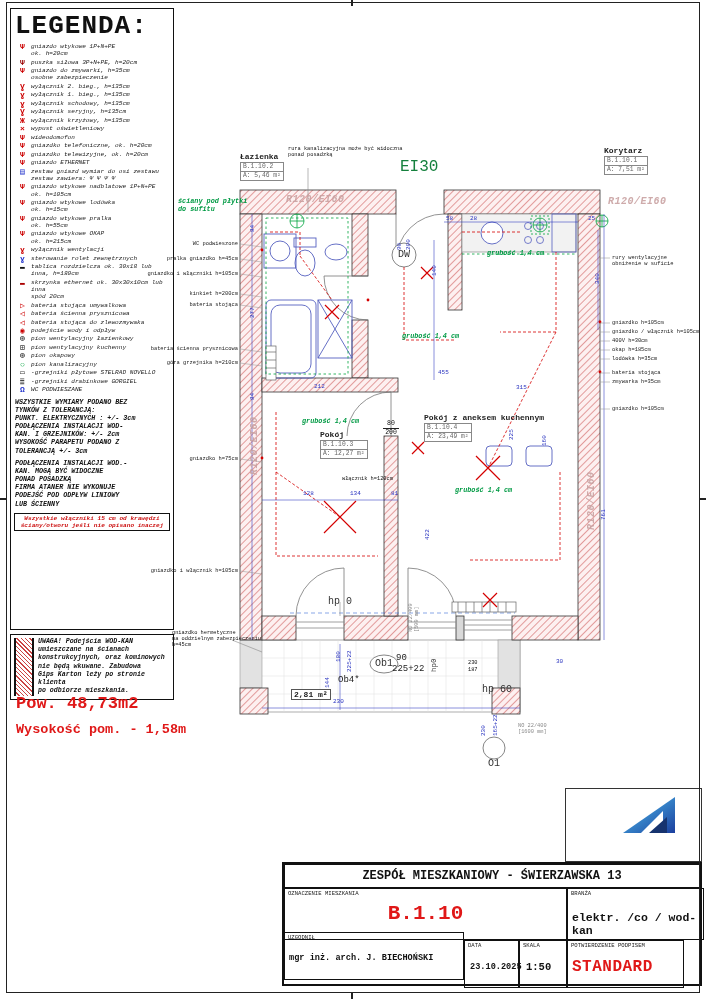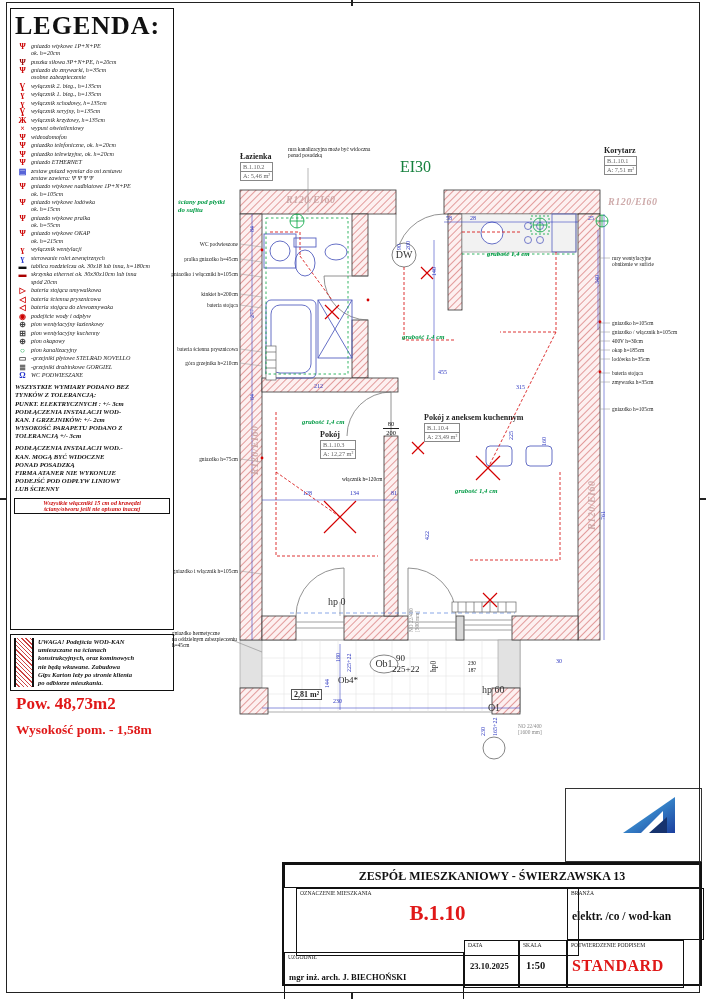--- a/index.html
+++ b/index.html
@@ -1,17 +1,17 @@
 <!DOCTYPE html>
 <html><head>
 <meta charset="utf-8">
 <style>
   html,body{margin:0;padding:0;background:#888;}
   .page{position:relative;width:706px;height:999px;background:#fff;overflow:hidden;
-        font-family:Liberation Serif, serif;color:#111;}
+        font-family:Liberation Mono, monospace;color:#111;}
   .frame{position:absolute;left:6px;top:2px;width:692px;height:989px;border:1.5px solid #222;pointer-events:none;}
   .tick{position:absolute;background:#222;}
 
   
   .legend{position:absolute;left:10px;top:8px;width:164px;height:622px;border:1.5px solid #111;
           padding:2px 3px;box-sizing:border-box;background:#fff;}
   .legend-title{font-size:26px;font-weight:bold;letter-spacing:1px;margin:0 0 2px 1px;}
   .lg-item{display:flex;align-items:flex-start;margin:1.3px 0;}
   .lg-sym{flex:0 0 17px;text-align:center;font-size:8px;line-height:7px;color:#cc0000;font-weight:bold;}
   .lg-txt{font-size:6.1px;line-height:1.18;font-style:italic;white-space:pre-line;color:#222;}
@@ -53,25 +53,25 @@
 
   
   .logo-box{position:absolute;left:565px;top:788px;width:137px;height:74px;border:1px solid #333;box-sizing:border-box;}
   .logo-box svg{position:absolute;right:6px;bottom:4px;}
   .logo-text{fill:#15307c;font-family:"Liberation Sans",sans-serif;font-weight:bold;font-size:17px;letter-spacing:1px;}
   .tblock{position:absolute;left:282px;top:862px;width:420px;height:124px;border:2px solid #111;box-sizing:border-box;background:#fff;}
   .tb-cell{position:absolute;box-sizing:border-box;border:0.8px solid #111;}
   .tb-label{font-size:5.6px;color:#222;padding:1px 0 0 3px;}
   .tb-row1{left:0;top:0;width:100%;height:24px;display:flex;align-items:center;justify-content:center;
            font-size:12px;font-weight:bold;}
-  .tb-cellA{left:12px;top:24px;width:283px;height:68px;}
+  .tb-cellA{left:0;top:24px;width:283px;height:52px;}
   .tb-flat{text-align:center;font-size:21px;font-weight:bold;color:#e01818;margin-top:5px;}
   .tb-cellB{left:283px;top:24px;width:137px;height:52px;}
   .tb-branza{font-size:11.5px;font-weight:bold;color:#111;margin:14px 0 0 4px;}
-  .tb-cellC{left:0;top:88px;width:180px;height:48px;}
+  .tb-cellC{left:0;top:68px;width:180px;height:48px;}
   .tb-cellD{left:180px;top:76px;width:55px;height:48px;}
   .tb-cellE{left:235px;top:76px;width:48px;height:48px;}
   .tb-cellF{left:283px;top:76px;width:117px;height:48px;}
   .tb-name{font-size:8.6px;font-weight:bold;margin:12px 0 0 4px;}
   .tb-date{font-size:8.6px;font-weight:bold;margin:13px 0 0 5px;}
   .tb-skala{font-size:10.5px;font-weight:bold;margin:12px 0 0 6px;}
   .tb-std{font-size:16px;font-weight:bold;color:#e01818;margin:9px 0 0 4px;letter-spacing:.5px;}
 </style>
 </head>
 <body>
@@ -455,21 +455,21 @@
       <div class="plantxt tiny" style="left: 468px; top: 667px;">187</div>
       <div class="plantxt tiny gray" style="left: 518px; top: 723px;">NO 22/400
 [1600 mm]</div>
       <div class="plantxt tiny gray rot" style="left: 408px; top: 632px;">NO 22/400
 [500 mm]</div>
       <div class="plantxt tiny" style="left: 172px; top: 630px;">gniazdko hermetyczne
 na oddzielnym zabezpieczeniu
 h=45cm</div>
       <div class="plantxt circle-label" style="left: 404px; top: 255px;">DW</div>
       <div class="plantxt circle-label small" style="left: 384px; top: 664px;">Ob1</div>
-      <div class="plantxt circle-label small" style="left: 494px; top: 708px;">O1</div>
+      <div class="plantxt circle-label small" style="left: 494px; top: 764px;">O1</div>
       <div class="dim rot" style="left: 249px; top: 232px;">84</div>
       <div class="dim rot" style="left: 249px; top: 318px;">277</div>
       <div class="dim rot" style="left: 249px; top: 400px;">84</div>
       <div class="dim" style="left: 303px; top: 490px;">128</div>
       <div class="dim" style="left: 350px; top: 490px;">134</div>
       <div class="dim" style="left: 391px; top: 490px;">81</div>
       <div class="dim" style="left: 314px; top: 383px;">212</div>
       <div class="dim" style="left: 438px; top: 369px;">455</div>
       <div class="dim" style="left: 516px; top: 384px;">315</div>
       <div class="dim rot" style="left: 396px; top: 250px;">90</div>

